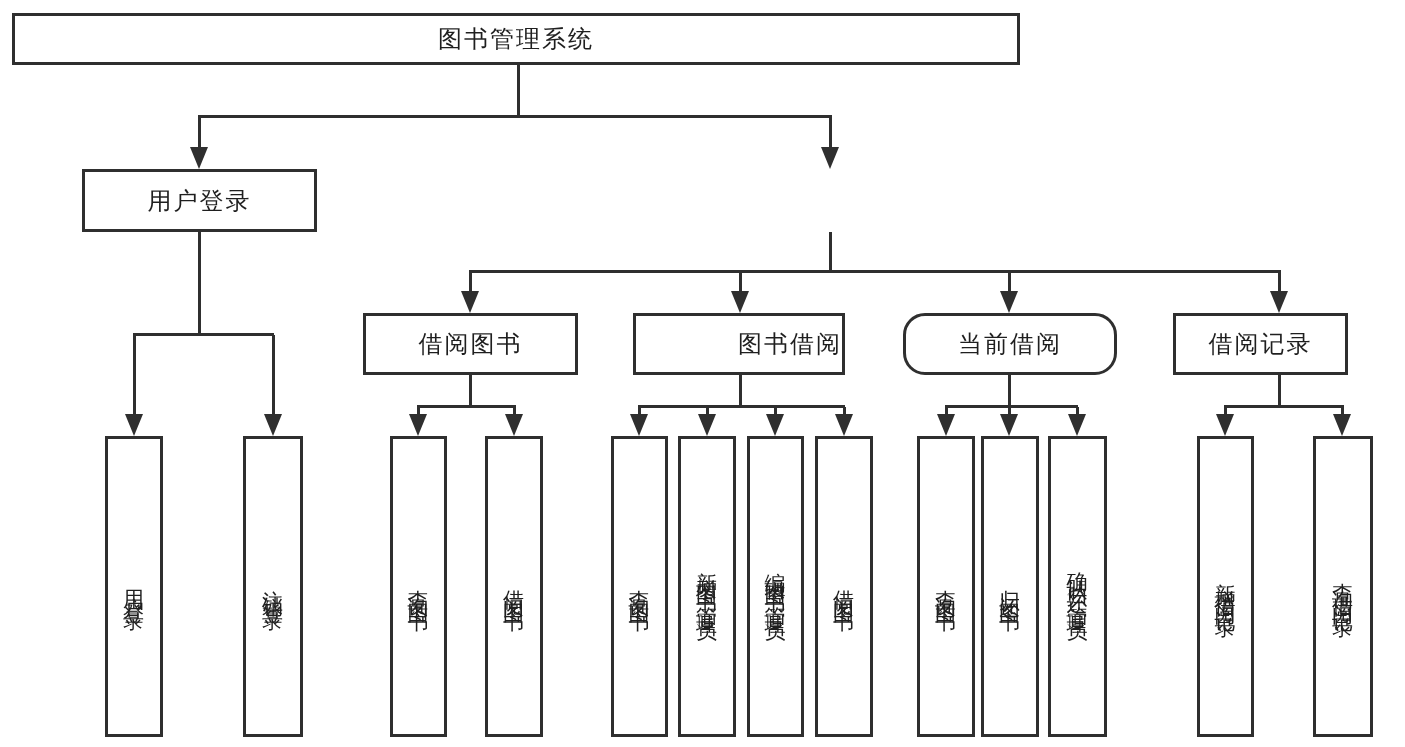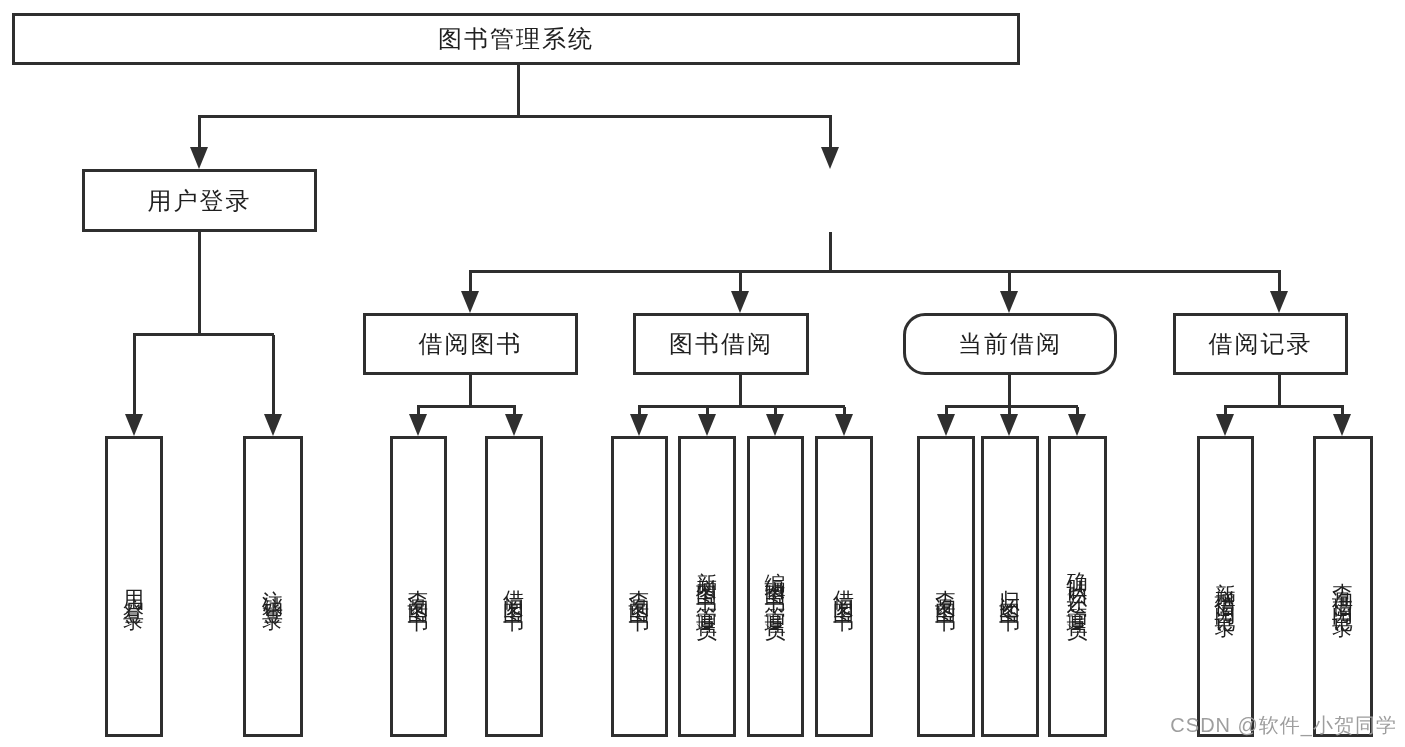--- a/index.html
+++ b/index.html
@@ -98,21 +98,21 @@
   <div class="vline" style="left:739px;top:272px;height:23px;"></div>
   <div class="arrow" style="left:731px;top:291px;"></div>
   <div class="vline" style="left:1008px;top:272px;height:23px;"></div>
   <div class="arrow" style="left:1000px;top:291px;"></div>
   <div class="vline" style="left:1278px;top:272px;height:23px;"></div>
   <div class="arrow" style="left:1270px;top:291px;"></div>
 
   <div class="box" style="left:363px;top:313px;width:215px;height:62px;">
     <span>借阅图书</span>
   </div>
-  <div class="box" style="left:633px;top:313px;width:176px;height:62px;">
+  <div class="box" style="left:633px;top:313px;width:212px;height:62px;justify-content:flex-end;">
     <span>图书借阅</span>
   </div>
   <div class="box" style="left:903px;top:313px;width:214px;height:62px;border-radius:22px;">
     <span>当前借阅</span>
   </div>
   <div class="box" style="left:1173px;top:313px;width:175px;height:62px;">
     <span>借阅记录</span>
   </div>
 
   <div class="vline" style="left:469px;top:375px;height:33px;"></div>
@@ -186,15 +186,14 @@
     <span>确认归还（管理员）</span>
   </div>
 
   <div class="vbox" style="left:1197px;width:57px;">
     <span>新增借阅记录</span>
   </div>
   <div class="vbox" style="left:1313px;width:60px;">
     <span>查询借阅记录</span>
   </div>
 
-  <div class="watermark">CSDN @软件_小贺同学</div>
 
 </div>
 
 </body></html>

